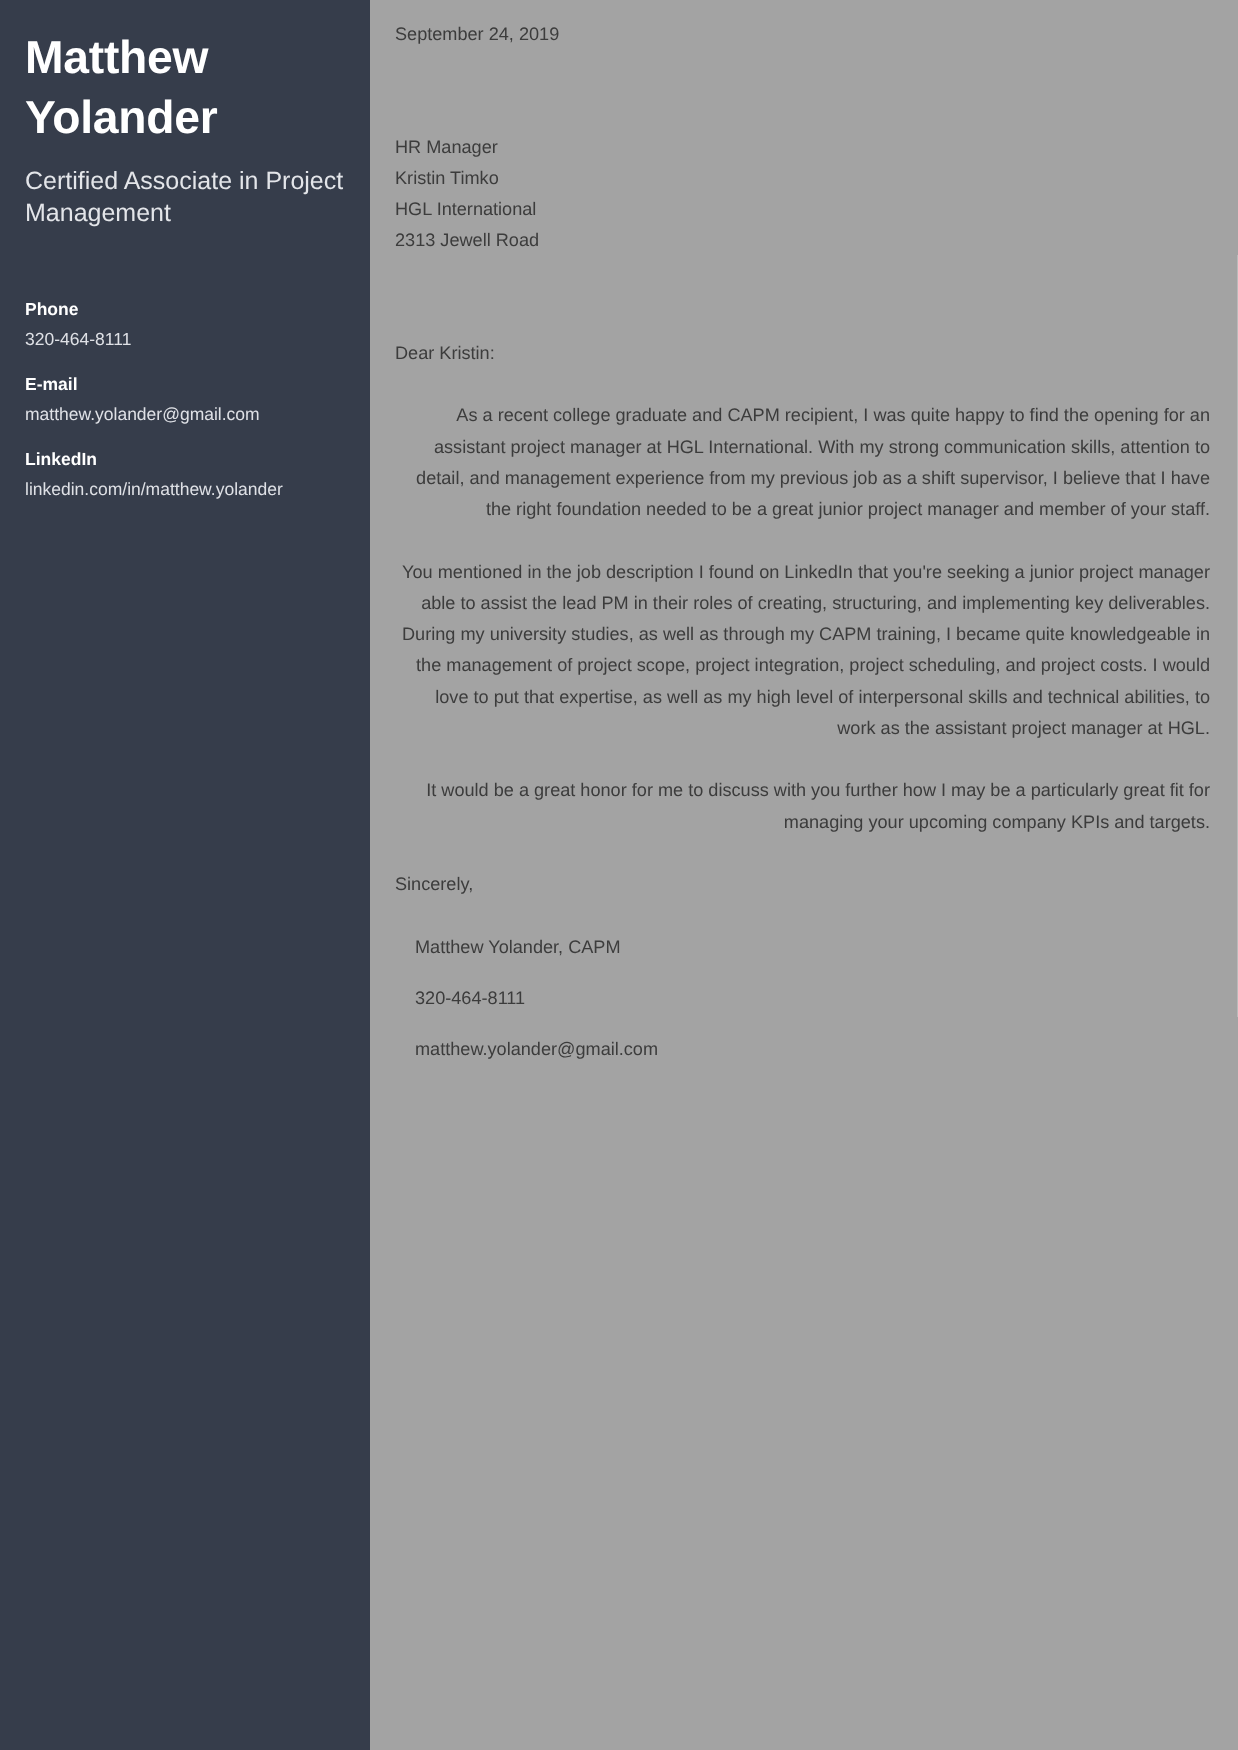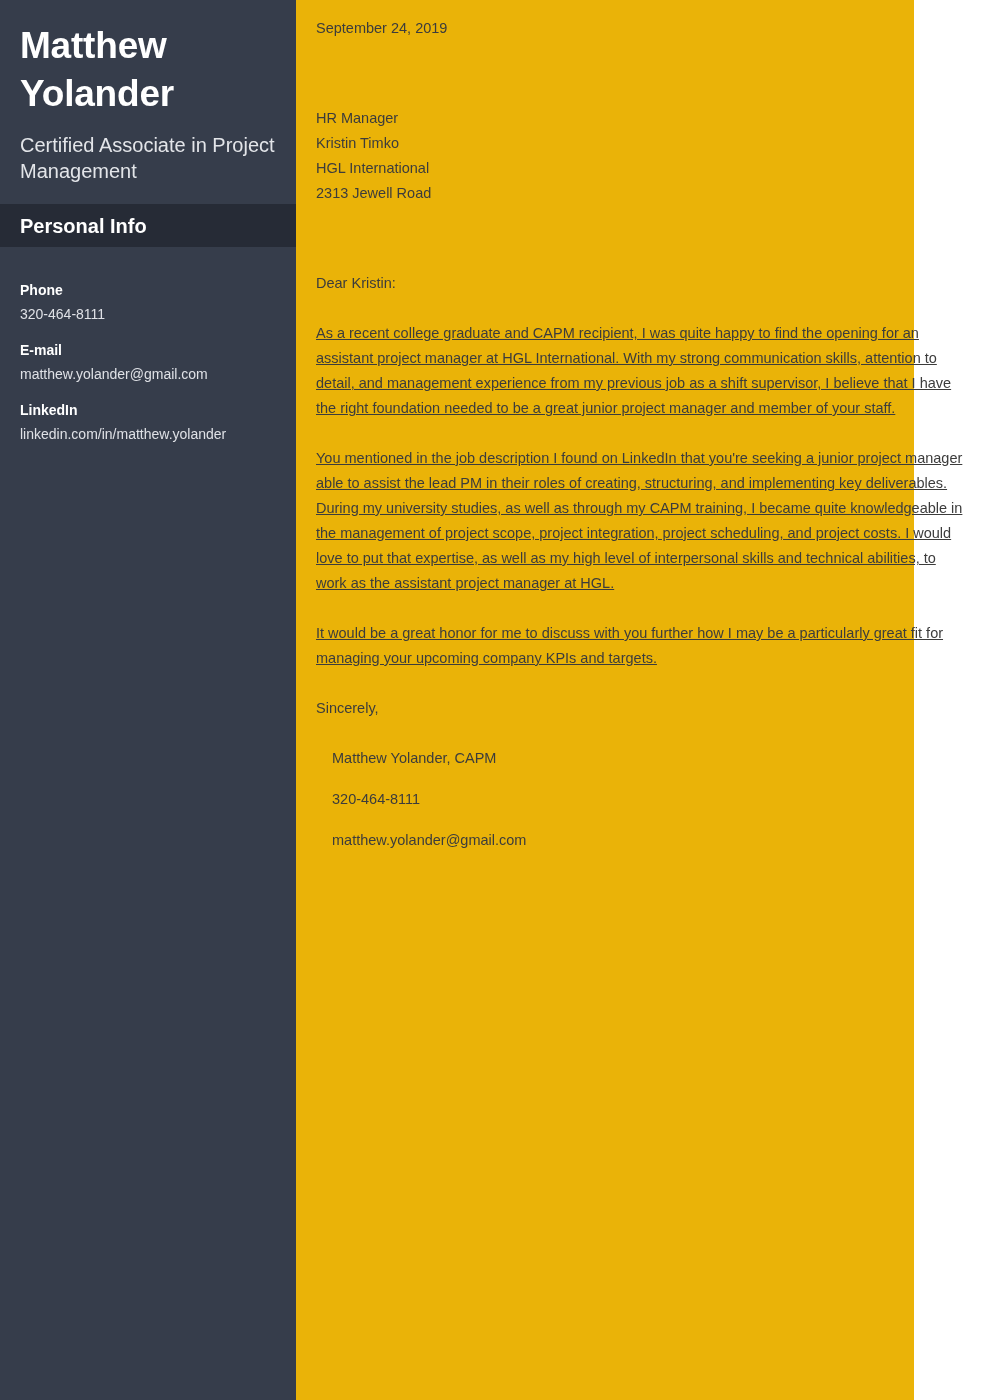--- a/index.html
+++ b/index.html
@@ -8,23 +8,23 @@
   }
   body {
     width: 990px;
     height: 1400px;
     background: #ffffff;
     font-family: "Liberation Sans", sans-serif;
     overflow: hidden;
   }
   .page {
     position: relative;
-    width: 914px;
+    width: 990px;
     height: 1400px;
-    background: #eab308;
+    background: #a3a3a3;
   }
 
   
   .sidebar {
     position: absolute;
     left: 0;
     top: 0;
     width: 296px;
     height: 1400px;
     background: #363d4b;
@@ -114,22 +114,21 @@
     color: #3c3c3c;
     font-size: 14.5px;
     line-height: 25px;
     margin: 65px 0 0 0;
   }
   .body-para {
     color: #3c3c3c;
     font-size: 14.5px;
     line-height: 25px;
     margin: 25px 0 0 0;
-    text-align: left;
-    text-decoration: underline;
+    text-align: right;
   }
   .closing {
     color: #3c3c3c;
     font-size: 14.5px;
     line-height: 25px;
     margin: 25px 0 0 0;
   }
   .signature {
     margin-top: 25px;
   }
@@ -145,23 +144,20 @@
 
 <div class="page">
 
   <aside class="sidebar">
 
     <div class="sidebar-head">
       <h1 class="cand-name">Matthew Yolander</h1>
       <p class="cand-title">Certified Associate in Project Management</p>
     </div>
 
-    <div class="section-band">
-      <h2 class="section-band-title">Personal Info</h2>
-    </div>
 
     <div class="contact-list">
 
       <div class="contact-item">
         <p class="contact-label">Phone</p>
         <p class="contact-value">320-464-8111</p>
       </div>
 
       <div class="contact-item">
         <p class="contact-label">E-mail</p>

